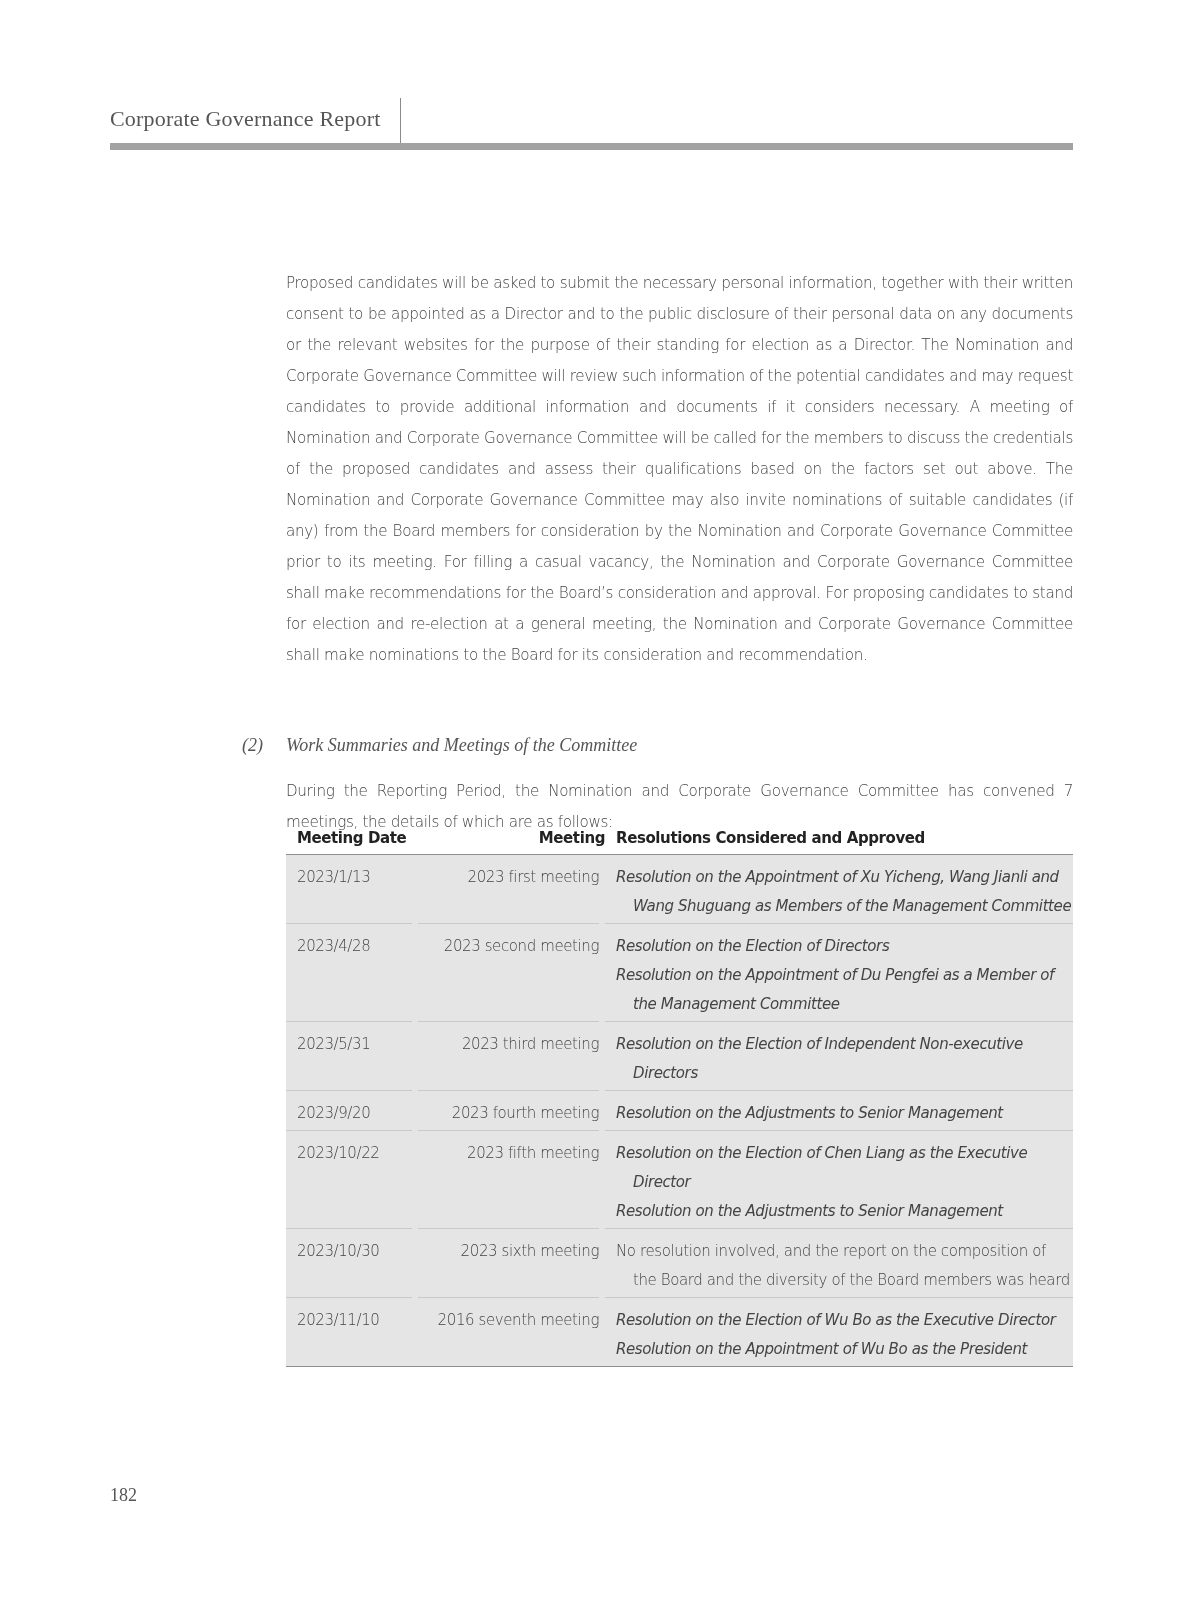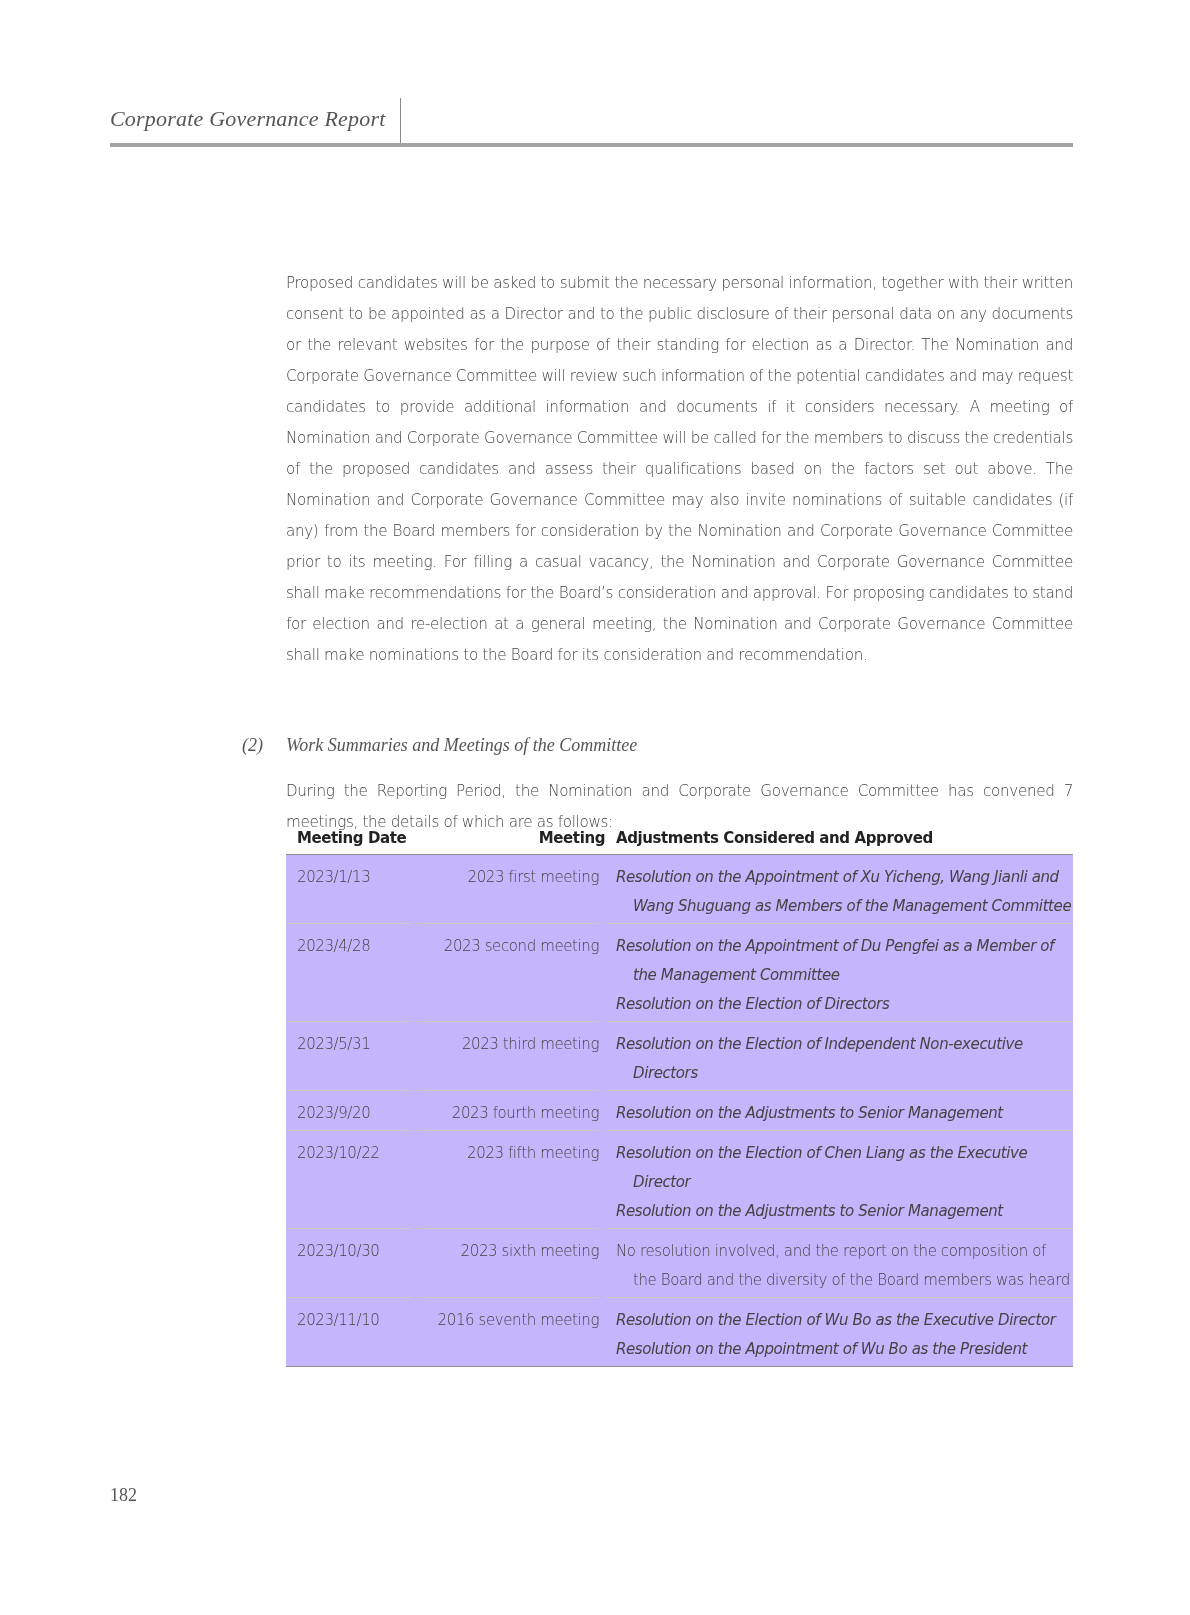--- a/index.html
+++ b/index.html
@@ -1,36 +1,36 @@
 <!DOCTYPE html>
 <html><head>
   <meta charset="utf-8">
   <style>
     html, body { margin: 0; padding: 0; background: #ffffff; }
     body { width: 1190px; height: 1615px; position: relative; overflow: hidden; color: #3a3a3a; }
-    .header { position: absolute; left: 110px; top: 98px; width: 963px; height: 45px; border-bottom: 4px solid #a3a3a3; font-style: italic; }
+    .header { position: absolute; left: 110px; top: 98px; width: 963px; height: 45px; border-bottom: 7px solid #a3a3a3; }
     .header-title { position: absolute; left: 0; top: 8px; font-family: "Liberation Serif", "DejaVu Serif", serif; font-size: 22px; color: #555; letter-spacing: 0.2px; }
     .header-divider { position: absolute; left: 290px; top: 0; width: 1px; height: 45px; background: #8a8a8a; }
 
     .body-text { position: absolute; left: 286px; width: 787px; font-family: "DejaVu Sans", sans-serif; font-size: 15.2px; font-weight: 300; line-height: 31px; color: #444; text-align: justify; letter-spacing: -0.35px; }
     .para1 { top: 268px; }
 
     .section-heading { position: absolute; left: 242px; top: 735px; font-family: "Liberation Serif", "DejaVu Serif", serif; font-style: italic; font-size: 18px; color: #555; }
     .section-heading .num { display: inline-block; width: 44px; }
 
     .para2 { top: 776px; }
 
     .table { position: absolute; left: 286px; top: 822px; width: 787px; font-family: "DejaVu Sans", sans-serif; }
     .thead { display: flex; height: 32px; border-bottom: 1.5px solid #8f8f8f; align-items: center; }
     .th { font-weight: bold; font-size: 15px; color: #222; letter-spacing: -0.4px; }
     .col-date { width: 132px; padding-left: 11px; box-sizing: border-box; }
     .col-meet { width: 187px; padding-left: 11px; box-sizing: border-box; text-align: right; }
     .col-res { flex: 1; padding-left: 11px; box-sizing: border-box; }
 
-    .tbody { background: #c4b5fd; border-bottom: 1.5px solid #8f8f8f; }
+    .tbody { background: #e5e5e5; border-bottom: 1.5px solid #8f8f8f; }
     .tr { display: flex; position: relative; }
     .tr .cell { font-size: 15px; font-weight: 300; color: #444; line-height: 29px; padding-top: 8px; padding-bottom: 2px; letter-spacing: -0.4px; }
     .tr .cell.col-date, .tr .cell.col-meet { border-bottom: 1px solid #c9c9c9; margin-right: 6px; }
     .tr .cell.col-date { width: 126px; }
     .tr .cell.col-meet { width: 181px; }
     .tr .cell.col-res { border-bottom: 1px solid #c9c9c9; }
     .tr:last-child .cell { border-bottom: none; }
     .res-line { display: block; padding-left: 17px; text-indent: -17px; }
     .res-line.italic { font-style: italic; }
 
@@ -49,36 +49,36 @@
 <div class="section-heading">
   <span class="num">(2)</span><span>Work Summaries and Meetings of the Committee</span>
 </div>
 
 <p class="body-text para2" style="margin:0">During the Reporting Period, the Nomination and Corporate Governance Committee has convened 7 meetings, the details of which are as follows:</p>
 
 <div class="table">
   <div class="thead">
     <div class="th col-date">Meeting Date</div>
     <div class="th col-meet">Meeting</div>
-    <div class="th col-res">Adjustments Considered and Approved</div>
+    <div class="th col-res">Resolutions Considered and Approved</div>
   </div>
   <div class="tbody" id="tbody">
       <div class="tr">
         <div class="cell col-date">2023/1/13</div>
         <div class="cell col-meet">2023 first meeting</div>
         <div class="cell col-res">
           <span class="res-line italic">Resolution on the Appointment of Xu Yicheng, Wang Jianli and Wang Shuguang as Members of the Management Committee</span>
         </div>
       </div>
       <div class="tr">
         <div class="cell col-date">2023/4/28</div>
         <div class="cell col-meet">2023 second meeting</div>
         <div class="cell col-res">
+          <span class="res-line italic">Resolution on the Election of Directors</span>
           <span class="res-line italic">Resolution on the Appointment of Du Pengfei as a Member of the Management Committee</span>
-          <span class="res-line italic">Resolution on the Election of Directors</span>
         </div>
       </div>
       <div class="tr">
         <div class="cell col-date">2023/5/31</div>
         <div class="cell col-meet">2023 third meeting</div>
         <div class="cell col-res">
           <span class="res-line italic">Resolution on the Election of Independent Non-executive Directors</span>
         </div>
       </div>
       <div class="tr">

